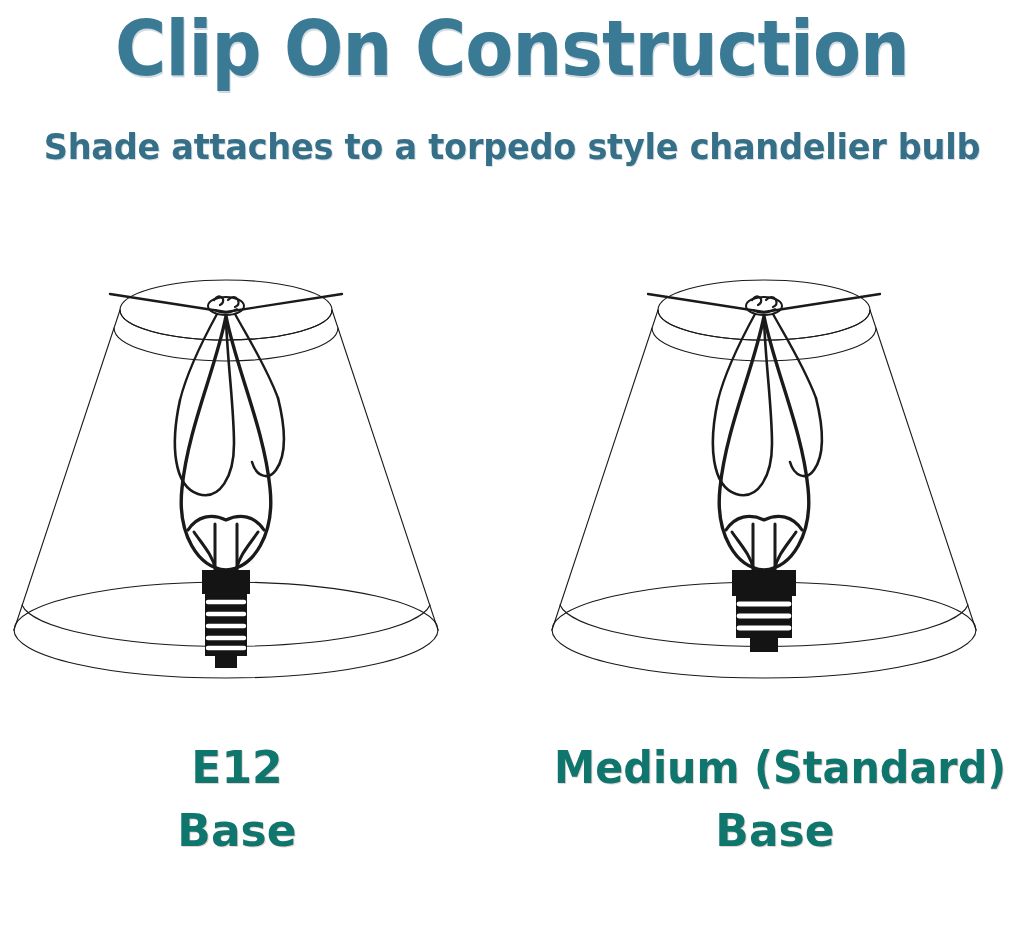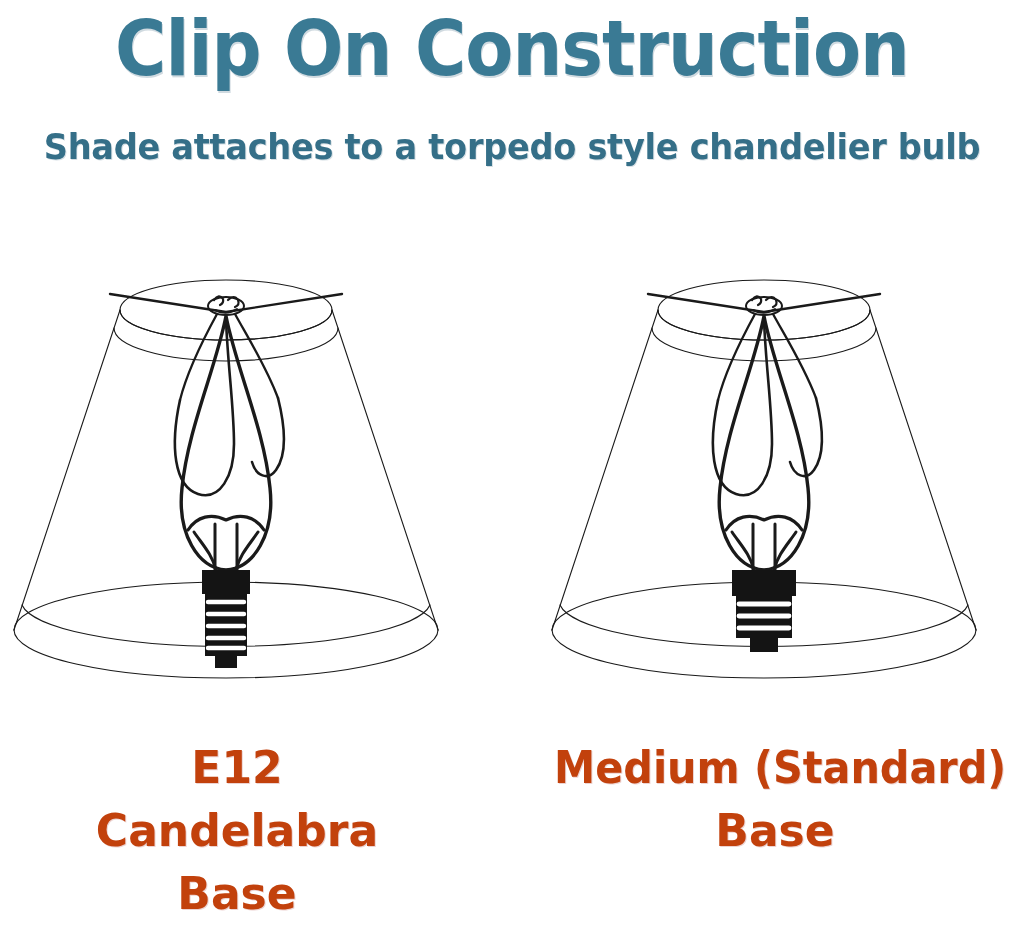--- a/index.html
+++ b/index.html
@@ -79,21 +79,21 @@
   
   .caption {
     position: absolute;
     top: 736px;
     width: 470px;
     text-align: center;
     font-family: "DejaVu Sans", sans-serif;
     font-weight: bold;
     font-size: 44px;
     line-height: 63px;
-    color: #c2410c;
+    color: #0f766e;
     text-shadow: 1px 1px 0 rgba(200,130,125,0.35);
   }
   .caption.left  { left: 2px; }
   .caption.right { left: 540px; }
   .caption .line { display: block; white-space: nowrap; }
   .caption .line.wide { transform: scaleX(0.94); transform-origin: center; }
 </style>
 </head>
 <body>
 
@@ -212,21 +212,20 @@
         <rect x="196" y="348" width="56" height="42" fill="#141414" stroke="none"></rect>
         <path d="M199 356 L249 356 M199 368 L249 368 M199 380 L249 380" stroke="#ffffff" stroke-width="4.8"></path>
 
         <rect x="210" y="390" width="28" height="14" fill="#141414" stroke="none"></rect>
       </g>
     </svg>
   </div>
 
   <div class="caption left">
     <span class="line">E12</span>
-    <span class="line">Candelabra</span>
     <span class="line">Base</span>
   </div>
 
   <div class="caption right">
     <span class="line wide">Medium (Standard)</span>
     <span class="line">Base</span>
   </div>
 
 </div>
 

